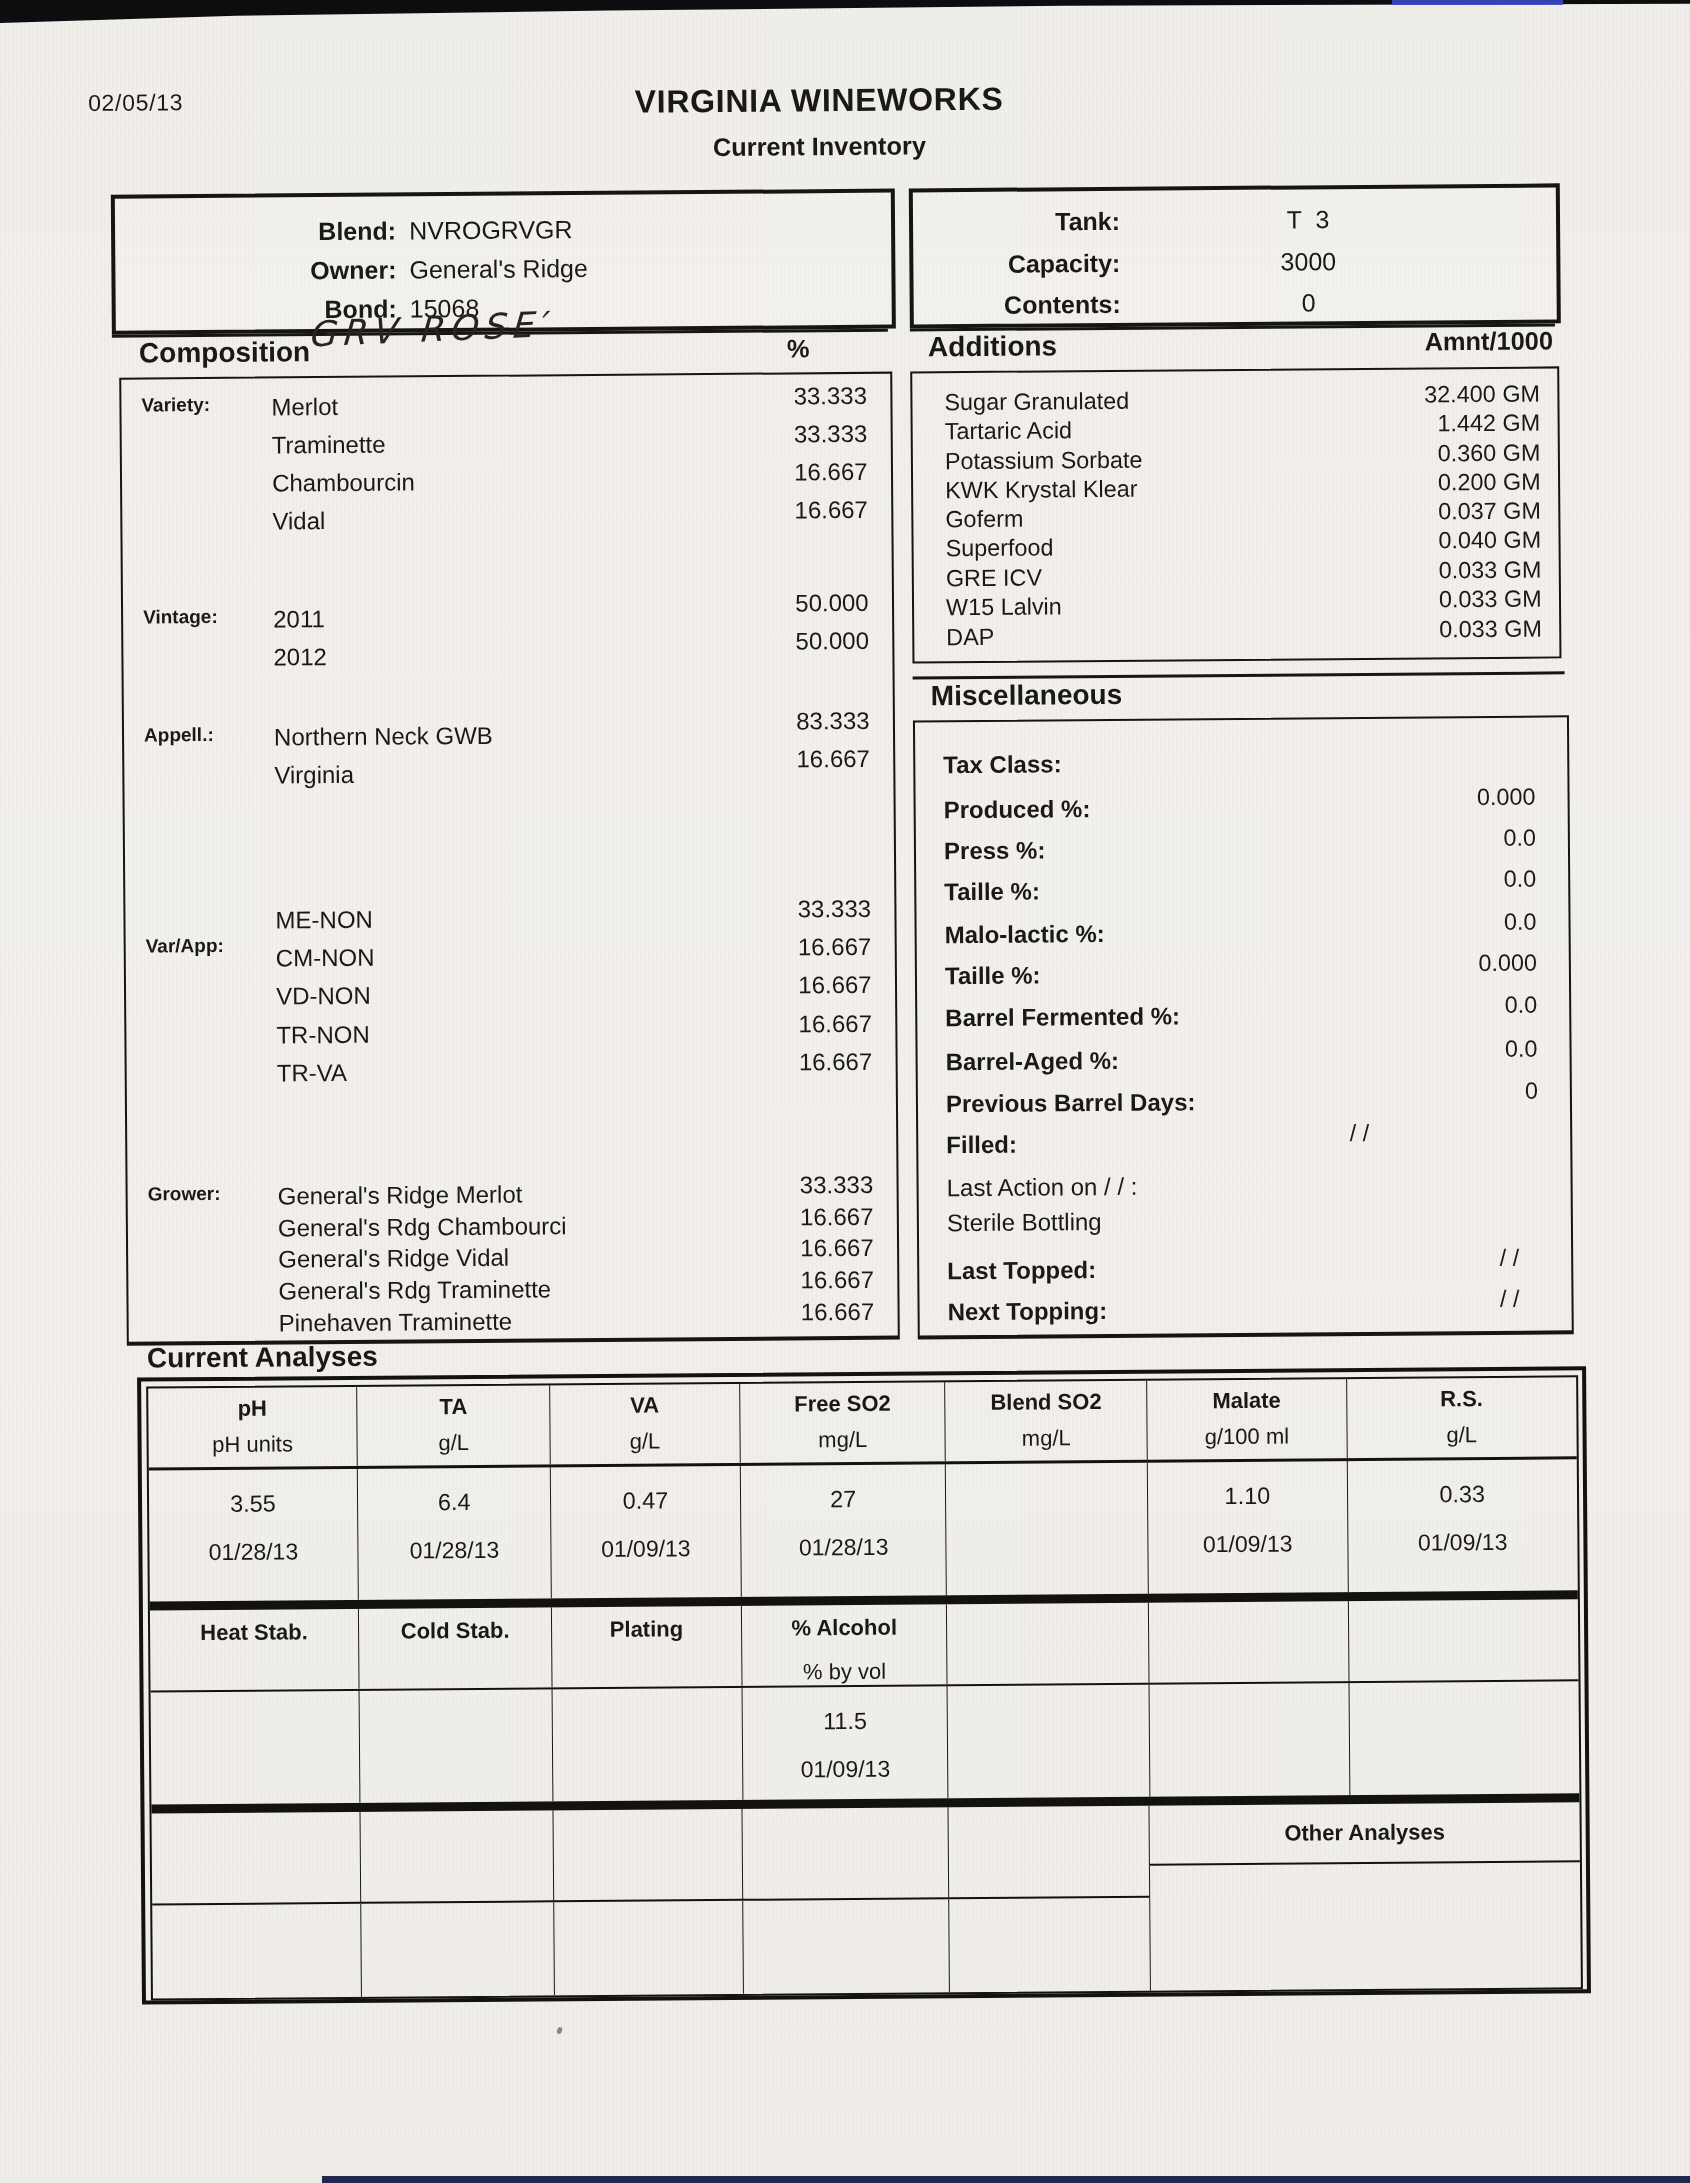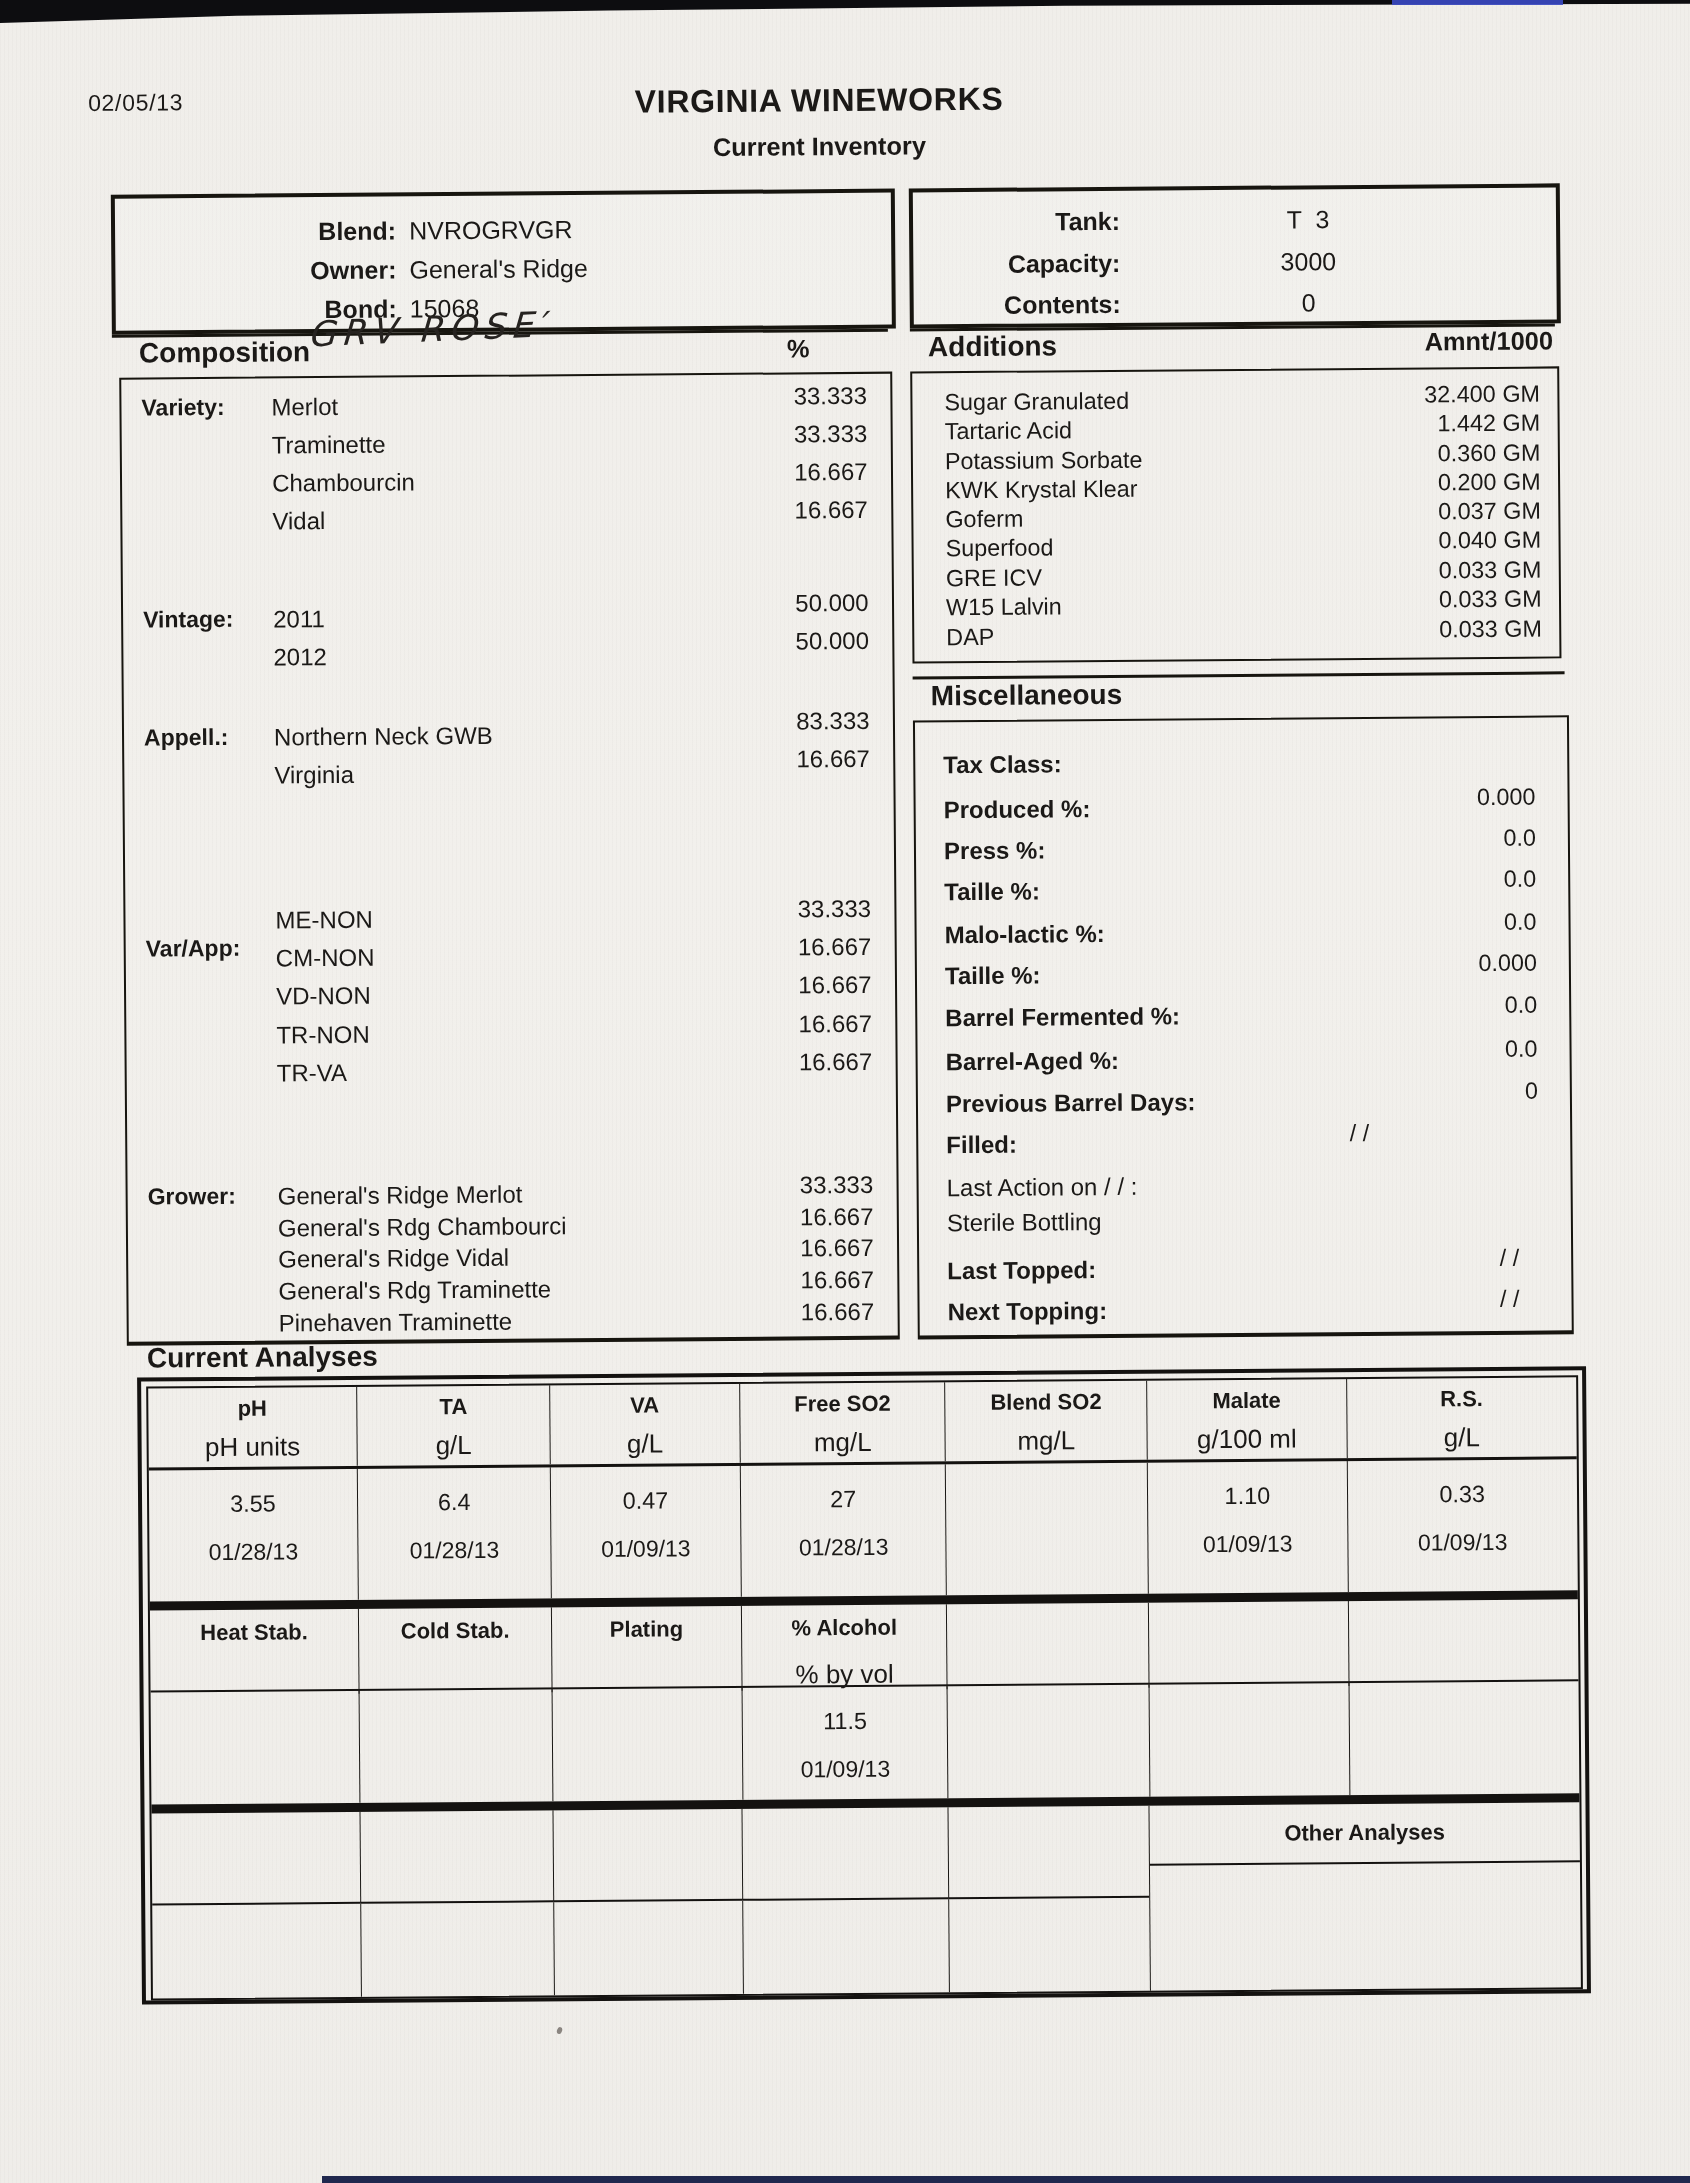--- a/index.html
+++ b/index.html
@@ -39,21 +39,21 @@
   .sec-h{position:absolute;font-size:28px;font-weight:700;}
   .pct-h{position:absolute;font-size:25.4px;font-weight:700;}
   .handw{position:absolute;left:316px;top:306px;font-size:35px;font-style:italic;
     font-family:"DejaVu Sans",sans-serif;letter-spacing:6px;color:#262320;
     transform:rotate(-2deg) skewX(-8deg);font-weight:400;white-space:pre;}
   
   .panel{position:absolute;border:2.7px solid #17150f;}
   .comp-panel{left:124px;top:372px;width:769px;height:962px;border-bottom-width:4.7px;}
   .add-panel{left:915px;top:372px;width:645px;height:288px;}
   .misc-panel{left:915px;top:721px;width:652px;height:613px;border-bottom-width:4.7px;}
-  .grp-label{position:absolute;left:20px;font-size:23px;font-weight:700;}
+  .grp-label{position:absolute;left:20px;font-size:19px;font-weight:700;}
   .item{position:absolute;left:0;width:100%;height:33px;font-size:24px;}
   .item .nm{position:absolute;left:150px;white-space:pre;}
   .item .vl{position:absolute;right:23.4px;top:-6.7px;}
   .arow{position:absolute;left:0;width:100%;height:31px;font-size:23.4px;}
   .arow .nm{position:absolute;left:32px;}
   .arow .vl{position:absolute;right:17.4px;top:-4px;}
   .mrow{position:absolute;left:0;width:100%;height:32px;font-size:24px;}
   .mrow .lb{position:absolute;left:28px;font-weight:700;}
   .mrow.plain .lb{font-weight:400;}
   .mrow .vl{position:absolute;right:32px;top:-8px;font-size:23.4px;white-space:pre;}
@@ -62,21 +62,21 @@
   
   .tbl-outer{position:absolute;left:134px;top:1372px;width:1432px;height:610px;
     border:4px solid #141210;padding:4.7px;}
   .tbl-inner{border:2px solid #141210;height:100%;display:flex;flex-direction:column;}
   .band{display:grid;grid-template-columns:14.6% 13.5% 13.3% 14.4% 14.1% 14% 16.1%;}
   .band > div{border-left:1.3px solid #1a1815;}
   .band > div:first-child{border-left:none;}
   .hdr1{height:79px;border-bottom:3.3px solid #141210;}
   .hdr1 .hc{display:flex;flex-direction:column;align-items:center;padding-top:8px;gap:10.7px;}
   .hname{font-size:22px;font-weight:700;}
-  .hunit{font-size:26px;}
+  .hunit{font-size:22px;}
   .vals1{height:131px;border-bottom:9.4px solid #141210;}
   .vc{display:flex;flex-direction:column;align-items:center;padding-top:21.4px;gap:21.4px;}
   .val{font-size:23.4px;}
   .dt{font-size:23px;}
   .hdr2{height:80px;border-bottom:2.7px solid #141210;}
   .hdr2 .hc{display:flex;flex-direction:column;align-items:center;padding-top:10.7px;gap:17.4px;}
   .vals2{height:112px;border-bottom:9.4px solid #141210;}
   .bottom{flex:1;display:flex;}
   .bot-left{width:69.9%;display:grid;grid-template-columns:20.9% 19.3% 19% 20.6% 20.2%;grid-template-rows:92px 1fr;}
   .bot-left > div{border-left:1.3px solid #1a1815;}

